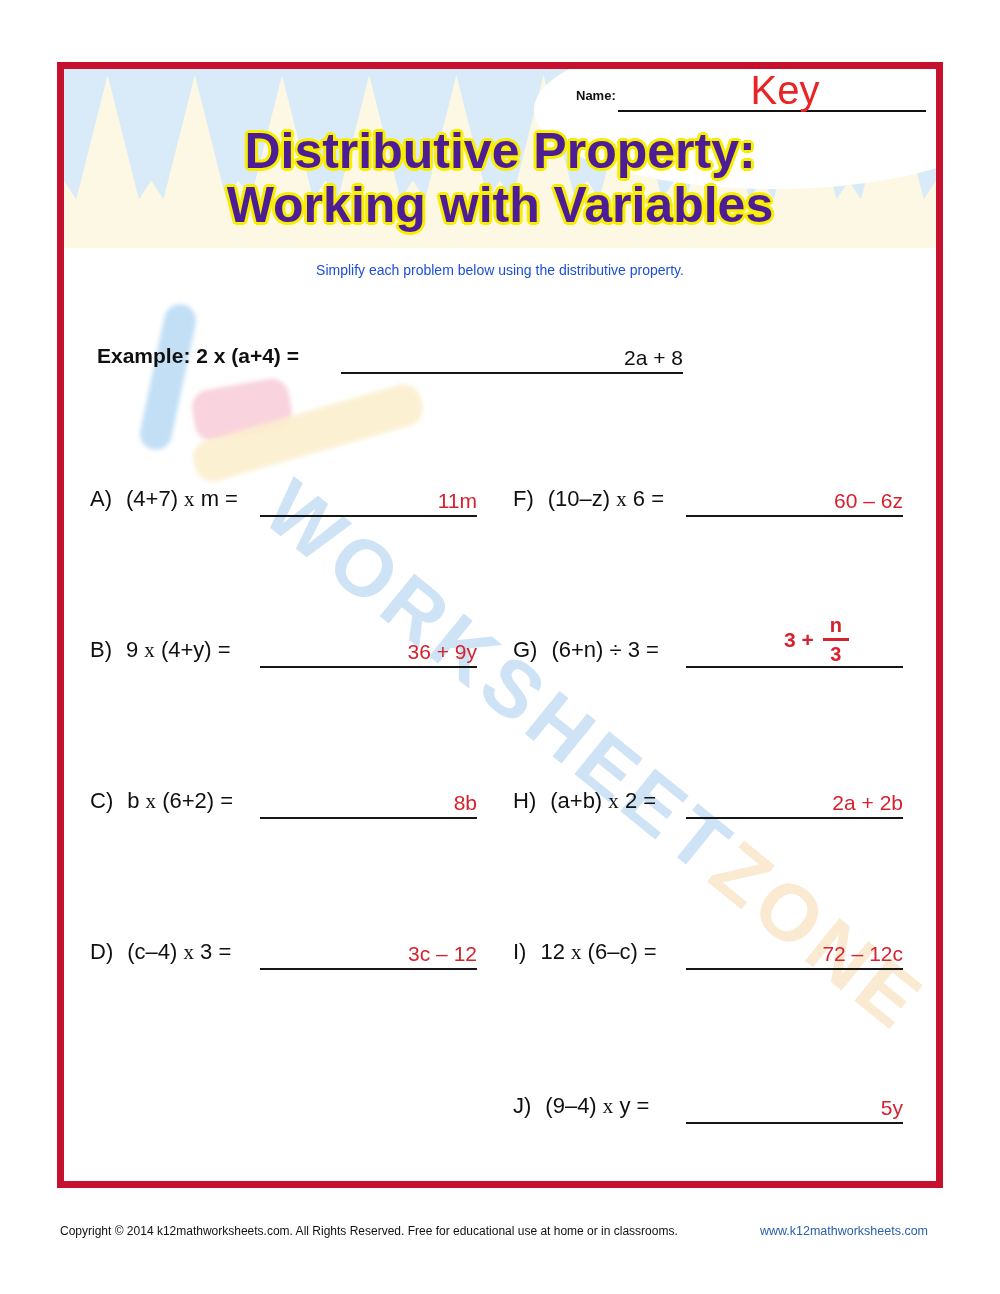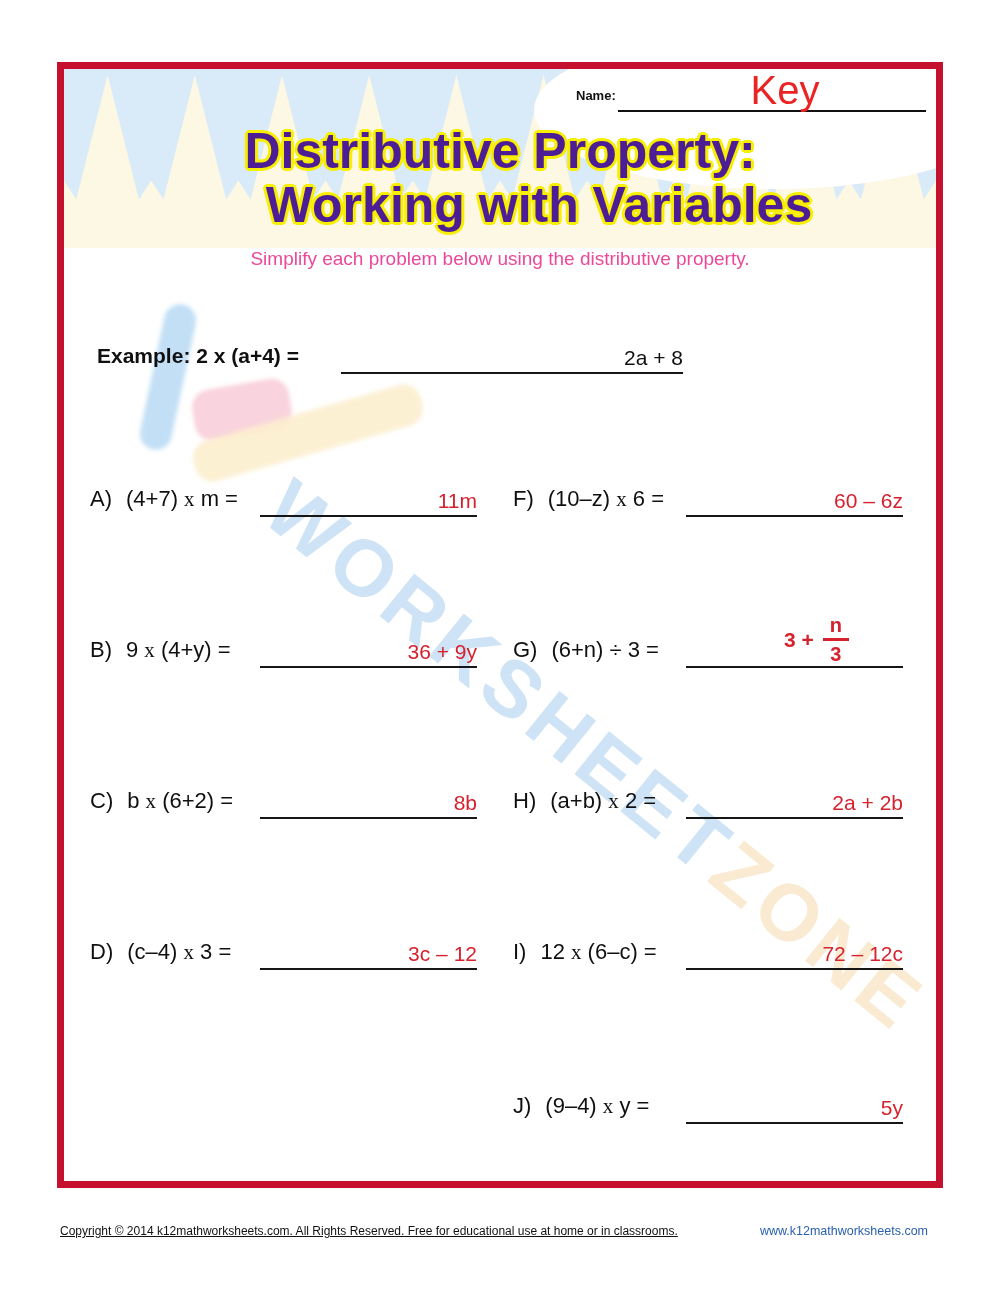--- a/index.html
+++ b/index.html
@@ -45,22 +45,22 @@
   .title-line {
     left:64px; width:872px; text-align:center; font-weight:bold; color:#4c1d95;
     font-size:50px; letter-spacing:0px;
     text-shadow:
       3px 0 var(--title_outline), -3px 0 var(--title_outline),
       0 3px var(--title_outline), 0 -3px var(--title_outline),
       2px 2px var(--title_outline), -2px 2px var(--title_outline),
       2px -2px var(--title_outline), -2px -2px var(--title_outline);
   }
   #title1 { top:122px; }
-  #title2 { top:176px;padding-left:39px; }
-  #instruction { left:64px; top:248px; width:872px; text-align:center; font-size:19px; color:#ec4899; }
+  #title2 { top:176px; }
+  #instruction { left:64px; top:262px; width:872px; text-align:center; font-size:14px; color:#1d4ed8; }
   
   .qrow { position:absolute; z-index:2; height:36px; line-height:36px; font-size:22px; color:#101010; }
   .qrow .qlabel { margin-right:14px; }
   .slot { position:absolute; bottom:0; border-bottom:2px solid #161616; }
   .ans  {
     position:absolute; bottom:4px; left:0; right:0; text-align:right;
     font-weight:normal; font-size:21px; color:var(--answer_red); line-height:1;
   }
   #example-row { left:97px; top:338px; width:586px; font-weight:bold; font-size:21px; }
   #example-row .slot { left:244px; right:0; }
@@ -75,21 +75,21 @@
   .ans-frac {
     position:absolute; bottom:2px; left:0; right:0;
     display:flex; align-items:center; justify-content:center; gap:9px;
     transform:translateX(22px);
     font-weight:bold; font-size:21px; color:var(--answer_red); line-height:1;
   }
   .frac { display:inline-flex; flex-direction:column; text-align:center; font-size:20px; }
   .frac .num { border-bottom:3px solid var(--answer_red); padding:0 7px 3px; }
   .frac .den { padding-top:3px; }
   
-  #footer-copyright { position:absolute; left:60px; top:1224px; font-size:12px; color:#111; z-index:2;text-decoration:underline; }
+  #footer-copyright { position:absolute; left:60px; top:1224px; font-size:12px; color:#111; z-index:2; }
   #footer-link { position:absolute; right:72px; top:1224px; font-size:12.5px; color:var(--link_blue); z-index:2; text-decoration:none; }
 </style>
 </head>
 <body>
 
 <div id="page">
 
   <div id="band">
     <svg viewBox="0 0 890 180" preserveAspectRatio="none">
       <rect x="0" y="0" width="890" height="180" style="fill:var(--band_blue)"></rect>

